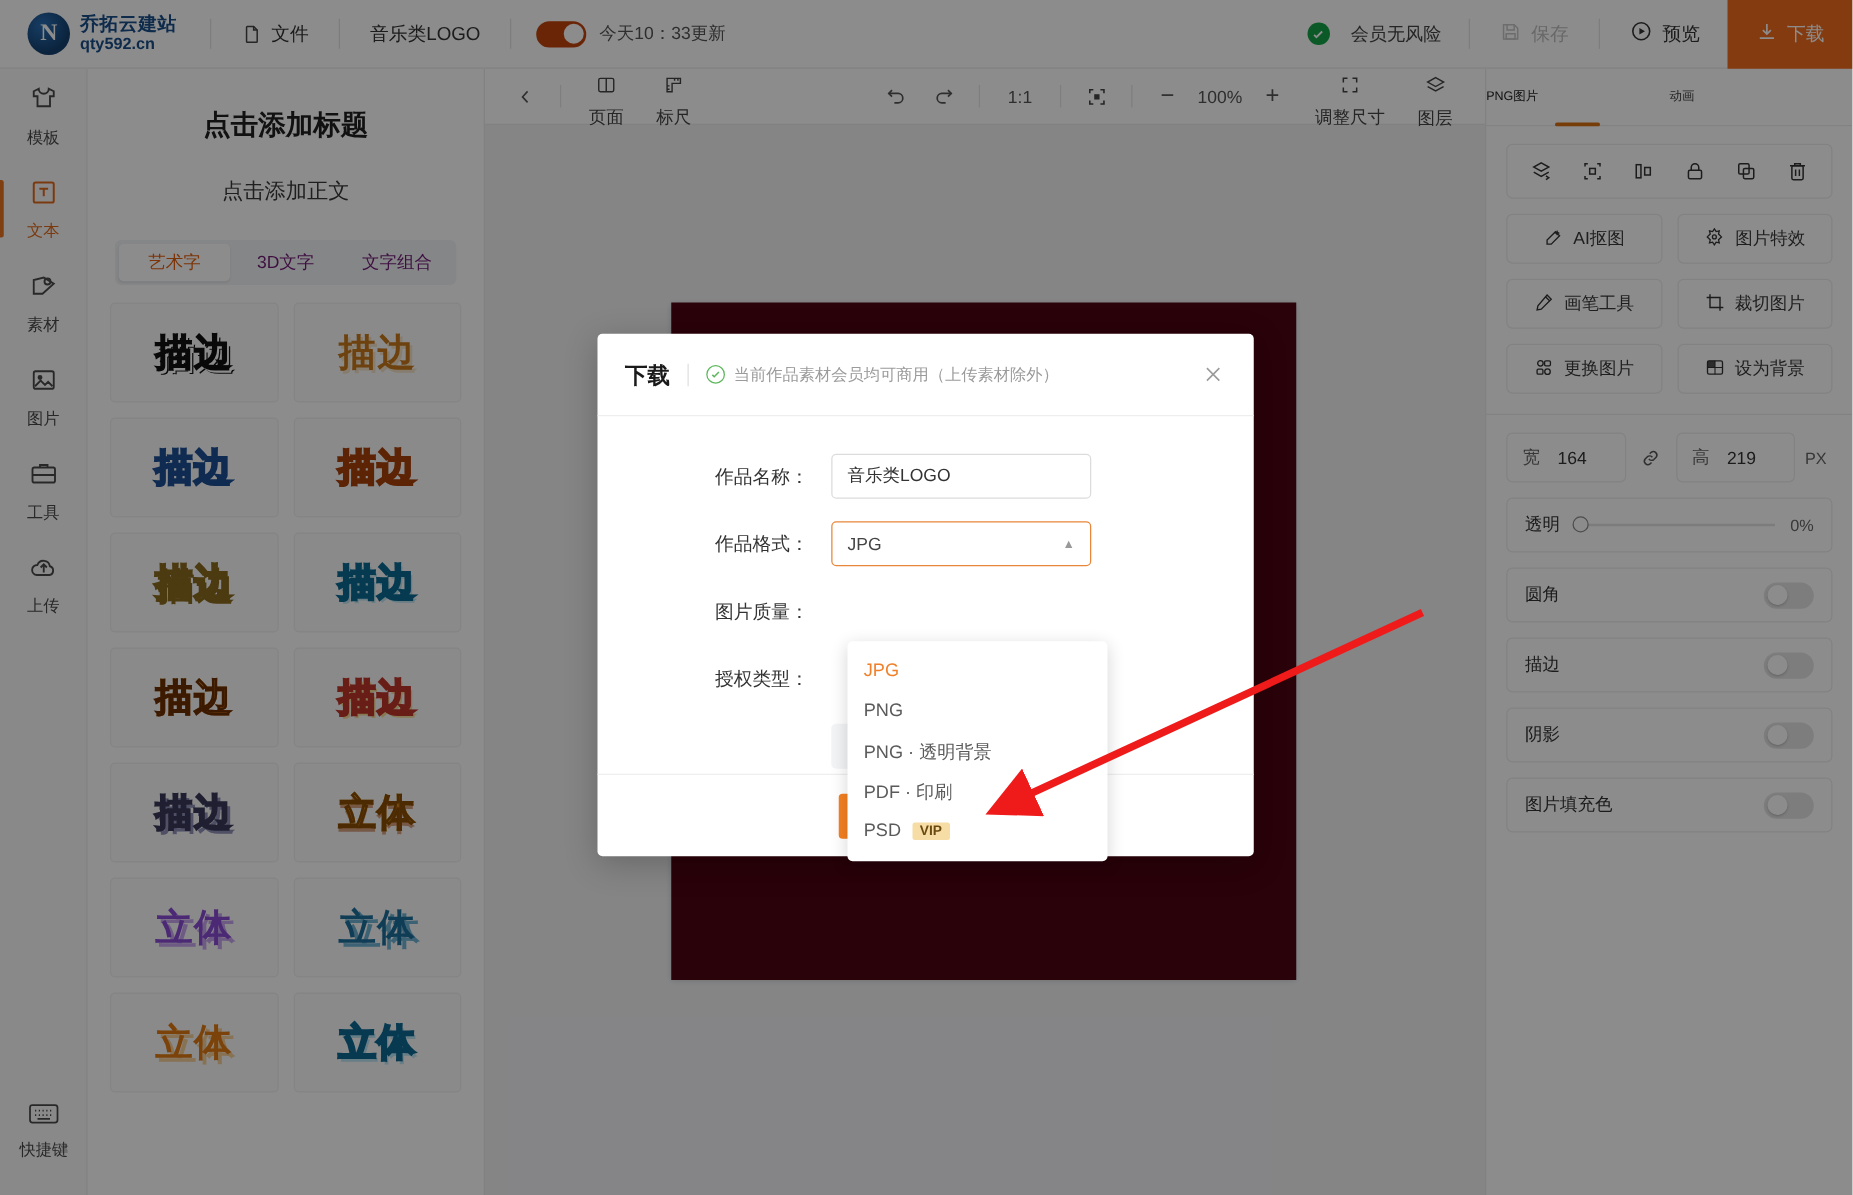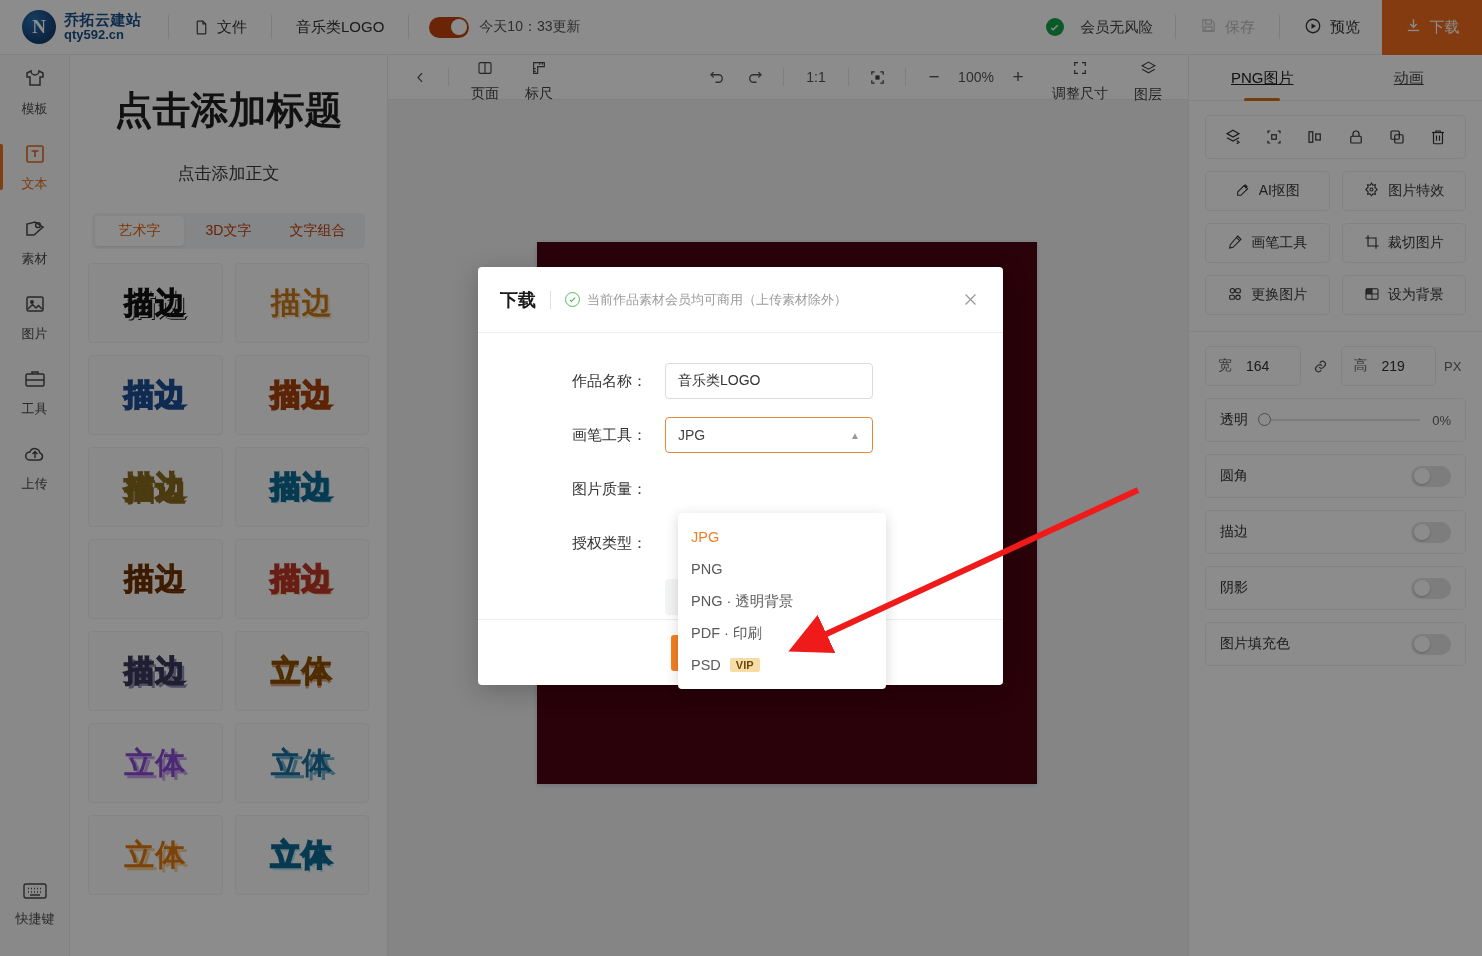--- a/index.html
+++ b/index.html
@@ -77,30 +77,30 @@
     content:""; position:absolute; left:0; top:14px; width:3px; height:46px; background:#e8731f; border-radius:0 2px 2px 0;
   }
   .rail-bottom { position:absolute; bottom:14px; left:0; width:70px; }
 
   
   .panel {
     position:absolute; left:70px; top:55px; width:318px; height:901px;
     background:#fff; border-right:1px solid #ececec; z-index:3; overflow:hidden;
   }
   .preset { text-align:center; color:#1f1f1f; cursor:pointer; }
-  .preset.h1 { font-size:38px; font-weight:bold; margin-top:30px; }
+  .preset.h1 { font-size:22px; font-weight:bold; margin-top:30px; }
   .preset.h2 { font-size:20px; font-weight:bold; margin-top:26px; }
   .preset.h3 { font-size:17px; margin-top:26px; color:#3a3a3a;}
   .seg {
     margin:28px 22px 0; height:36px; background:#f3f4f6; border-radius:5px;
     display:flex; align-items:center; padding:3px;justify-content:center;
   }
   .seg-item {
     flex:1; height:30px; display:flex; align-items:center; justify-content:center;
-    font-size:14px; color:#c2410c; border-radius:4px; cursor:pointer;
+    font-size:14px; color:#701a75; border-radius:4px; cursor:pointer;
   }
   .seg-item.active { background:#fff; color:#e2600f; box-shadow:0 1px 2px rgba(0,0,0,.08); }
 
   .grid { margin:14px 18px 0; display:grid; grid-template-columns:1fr 1fr; gap:12px; }
   .cell {
     height:80px; background:#fbfbfb; border:1px solid #f0f0f0; border-radius:4px;
     display:flex; align-items:center; justify-content:center; cursor:pointer;
   }
   .wordart { font-size:30px; font-weight:bold; font-family:"Liberation Sans", sans-serif; letter-spacing:1px; }
   
@@ -143,21 +143,21 @@
     position:absolute; left:0; right:0; top:307px; text-align:center;
     color:#7a3240; font-size:16px; letter-spacing:14px;
   }
 
   
   .rpanel {
     position:absolute; right:0; top:55px; width:294px; height:901px;
     background:#fff; border-left:1px solid #ececec; z-index:4;
   }
   .rtabs { height:46px; display:flex; align-items:center; border-bottom:1px solid #ededed; }
-  .rtab { flex:1; text-align:center; font-size:15px; color:#444; position:relative; height:46px; line-height:46px; cursor:pointer;text-decoration:underline; }
+  .rtab { flex:1; font-size:10px; color:#444; position:relative; height:46px; line-height:46px; cursor:pointer; }
   .rtab.active { color:#222; }
   .rtab.active::after{ content:""; position:absolute; left:50%; transform:translateX(-50%); bottom:0; width:36px; height:3px; background:#d9700f; border-radius:2px; }
 
   .rbox { margin:14px 16px 0; border:1px solid #ededed; border-radius:5px; }
   .iconrow { height:42px; display:flex; align-items:center; justify-content:space-around; padding:0 6px; }
   .iconrow .ibtn { width:30px; height:30px; display:flex; align-items:center; justify-content:center; color:#333; cursor:pointer; }
 
   .rgrid { margin:12px 16px 0; display:grid; grid-template-columns:1fr 1fr; gap:12px; }
   .rbtn {
     height:40px; border:1px solid #ededed; border-radius:5px; display:flex; align-items:center;
@@ -701,21 +701,21 @@
           </svg>
       </div>
     </div>
 
     <div class="modal-body">
       <div class="frow">
         <div class="flabel">作品名称：</div>
         <div class="finput">音乐类LOGO</div>
       </div>
       <div class="frow">
-        <div class="flabel">画笔工具：</div>
+        <div class="flabel">作品格式：</div>
         <div class="fselect">
           <span>JPG</span>
           <span class="caret">▲</span>
         </div>
       </div>
       <div class="frow">
         <div class="flabel">图片质量：</div>
         <div style="width:208px;height:36px"></div>
       </div>
       <div class="frow">

